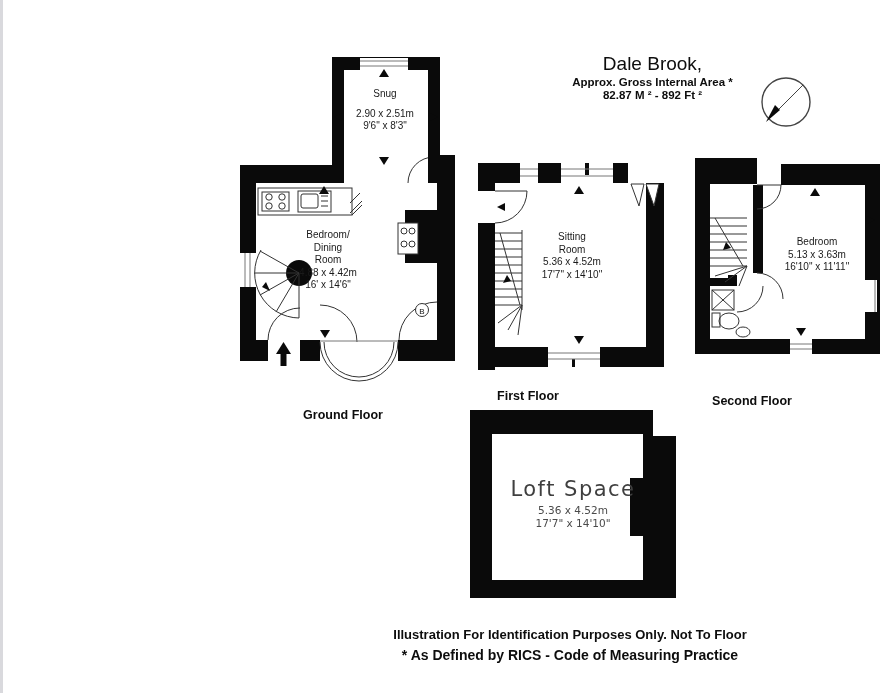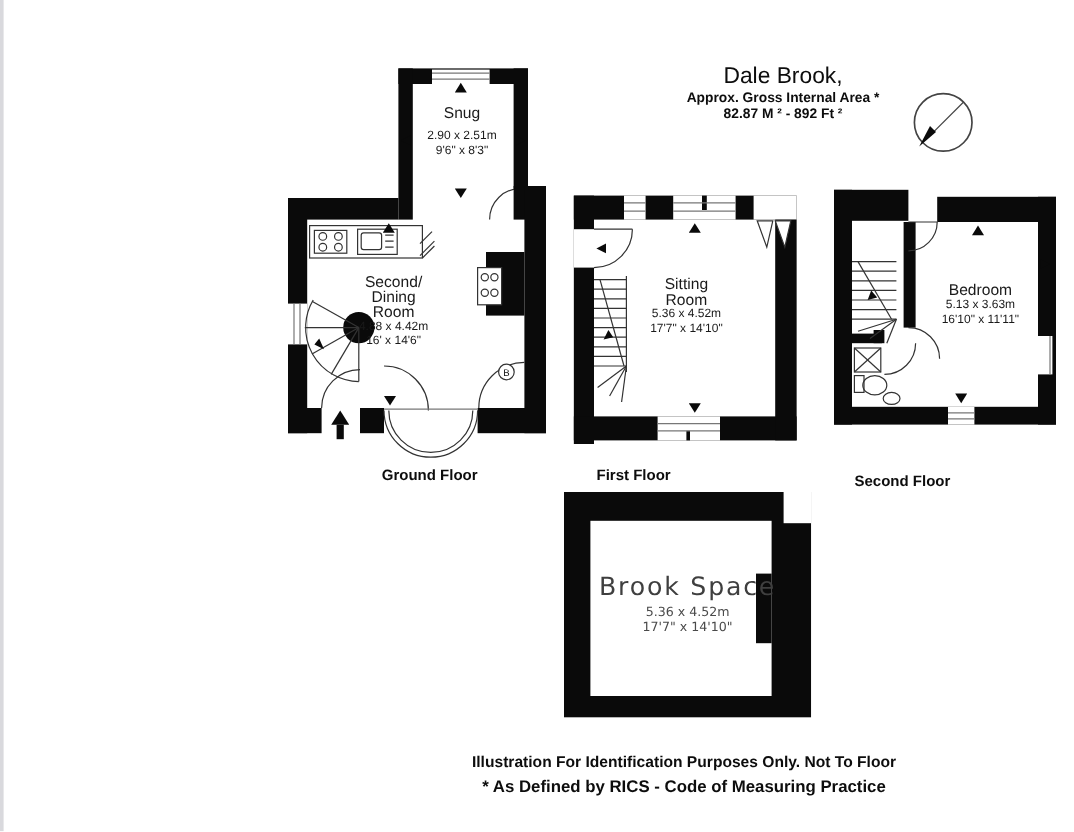--- a/index.html
+++ b/index.html
@@ -2,21 +2,21 @@
 <html><head>
 <meta charset="utf-8">
 <style>
   html,body{margin:0;padding:0;background:#ffffff;}
   #canvas{position:relative;width:895px;height:693px;background:#ffffff;overflow:hidden;
           font-family:"Liberation Sans", sans-serif;color:#111;}
   .edge-strip{position:absolute;left:0;top:0;width:3px;height:693px;background:#d9d9dd;}
   .abs{position:absolute;}
   .ctr{text-align:center;}
   .plan-svg{position:absolute;}
-  .room-label{font-size:13px;color:#1a1a1a;line-height:12.5px;font-weight:400;}
+  .room-label{font-size:10px;color:#1a1a1a;line-height:12.5px;font-weight:400;}
   .floor-label{font-size:12.5px;font-weight:bold;color:#0d0d0d;}
   .title-line{font-size:19px;font-weight:normal;color:#0d0d0d;line-height:18px;}
   .sub-line{font-size:11.5px;font-weight:bold;color:#0d0d0d;line-height:13px;}
   .loft-name{font-size:21px;color:#3f3f3f;letter-spacing:1.5px;font-weight:400;
              font-family:"DejaVu Sans", sans-serif;}
   .loft-dim{font-size:10.5px;color:#4a4a4a;line-height:13px;font-family:"DejaVu Sans", sans-serif;}
   .foot-main{font-size:13px;font-weight:bold;color:#0d0d0d;}
   .foot-note{font-size:14px;font-weight:bold;color:#0d0d0d;}
   svg .wall{fill:#0a0a0a;stroke:none;}
   svg .thin{stroke:#333;fill:none;stroke-width:1;}
@@ -261,45 +261,45 @@
     <polygon points="8,48 22,36 17,31" fill="#0a0a0a"></polygon>
   </svg>
 
   <div class="abs ctr" style="left:337px;top:88px;width:96px;">
     <div class="room-label">Snug</div>
     <div class="room-label" style="margin-top:7px;font-size:10px;">2.90 x 2.51m</div>
     <div class="room-label" style="font-size:10px;">9'6" x 8'3"</div>
   </div>
 
   <div class="abs ctr" style="left:278px;top:229px;width:100px;">
-    <div class="room-label">Second/</div>
+    <div class="room-label">Bedroom/</div>
     <div class="room-label">Dining</div>
     <div class="room-label">Room</div>
     <div class="room-label" style="font-size:10px;">4.88 x 4.42m</div>
     <div class="room-label" style="font-size:10px;">16' x 14'6"</div>
   </div>
 
   <div class="abs ctr" style="left:522px;top:231px;width:100px;">
     <div class="room-label">Sitting</div>
     <div class="room-label">Room</div>
     <div class="room-label" style="font-size:10px;">5.36 x 4.52m</div>
     <div class="room-label" style="font-size:10px;">17'7" x 14'10"</div>
   </div>
 
   <div class="abs ctr" style="left:762px;top:236px;width:110px;">
     <div class="room-label">Bedroom</div>
     <div class="room-label" style="font-size:10px;">5.13 x 3.63m</div>
     <div class="room-label" style="font-size:10px;">16'10" x 11'11"</div>
   </div>
 
   <div class="abs ctr" style="left:493px;top:477px;width:160px;">
-    <div class="loft-name">Brook Space</div>
+    <div class="loft-name">Loft Space</div>
     <div class="loft-dim" style="margin-top:3px;">5.36 x 4.52m</div>
     <div class="loft-dim">17'7" x 14'10"</div>
   </div>
 
-  <div class="abs ctr floor-label" style="left:288px;top:389px;width:110px;text-align:right;">Ground Floor</div>
+  <div class="abs ctr floor-label" style="left:288px;top:408px;width:110px;">Ground Floor</div>
   <div class="abs ctr floor-label" style="left:476px;top:389px;width:104px;text-align:center;">First Floor</div>
   <div class="abs ctr floor-label" style="left:700px;top:394px;width:104px;">Second Floor</div>
 
   <div class="abs ctr foot-main" style="left:370px;top:627px;width:400px;">Illustration For Identification Purposes Only. Not To Floor</div>
   <div class="abs ctr foot-note" style="left:370px;top:647px;width:400px;">* As Defined by RICS - Code of Measuring Practice</div>
 </div>
 
 </body></html>

